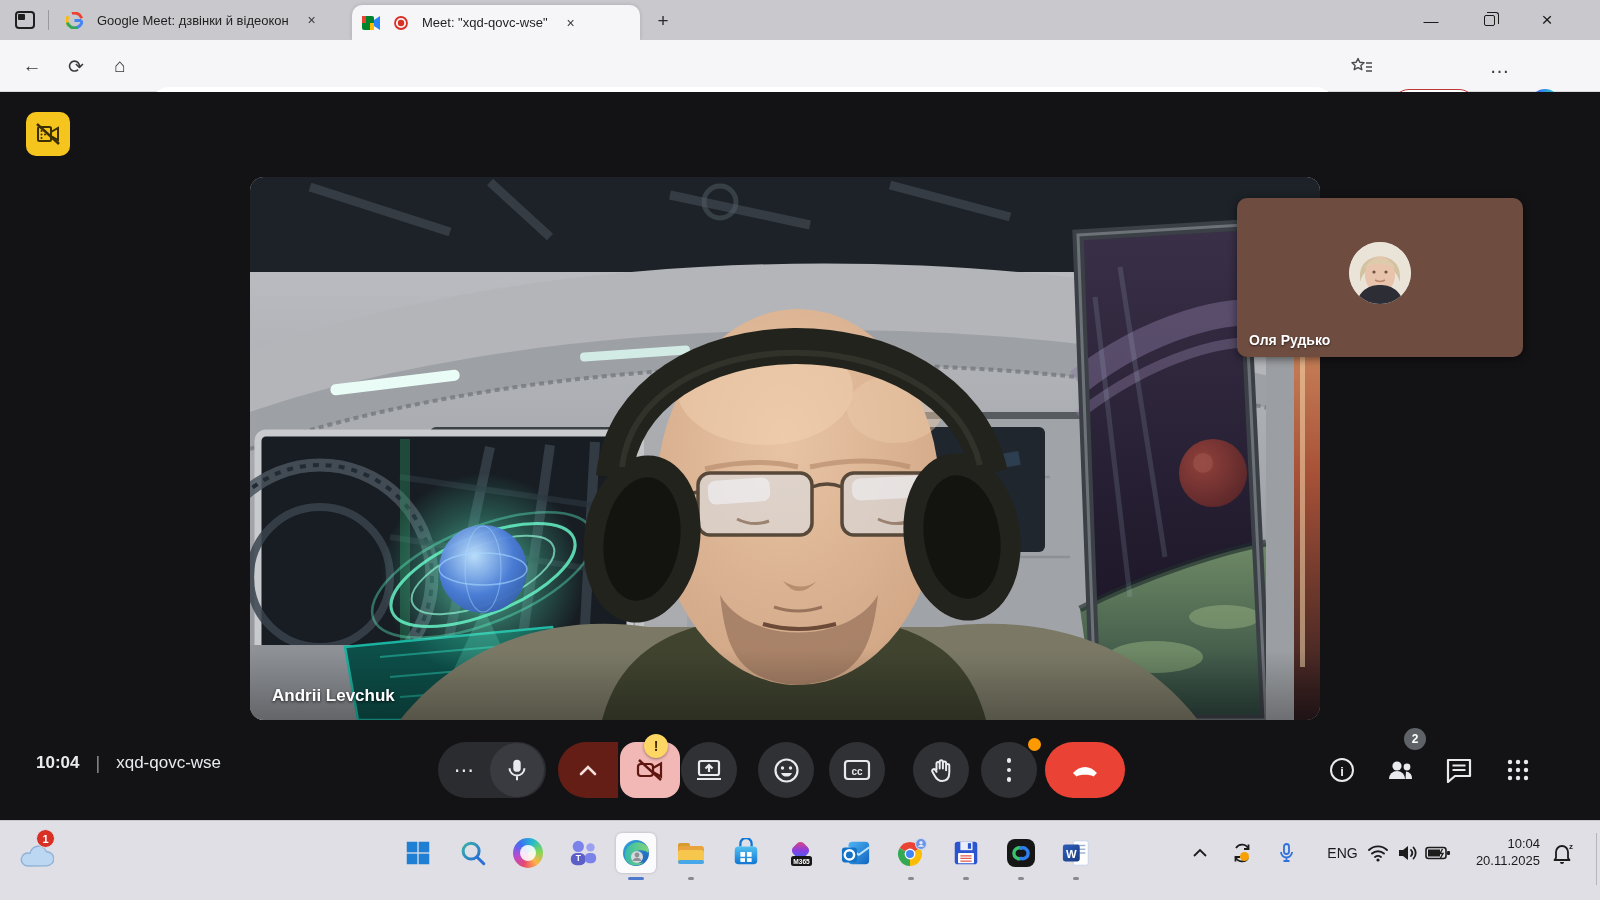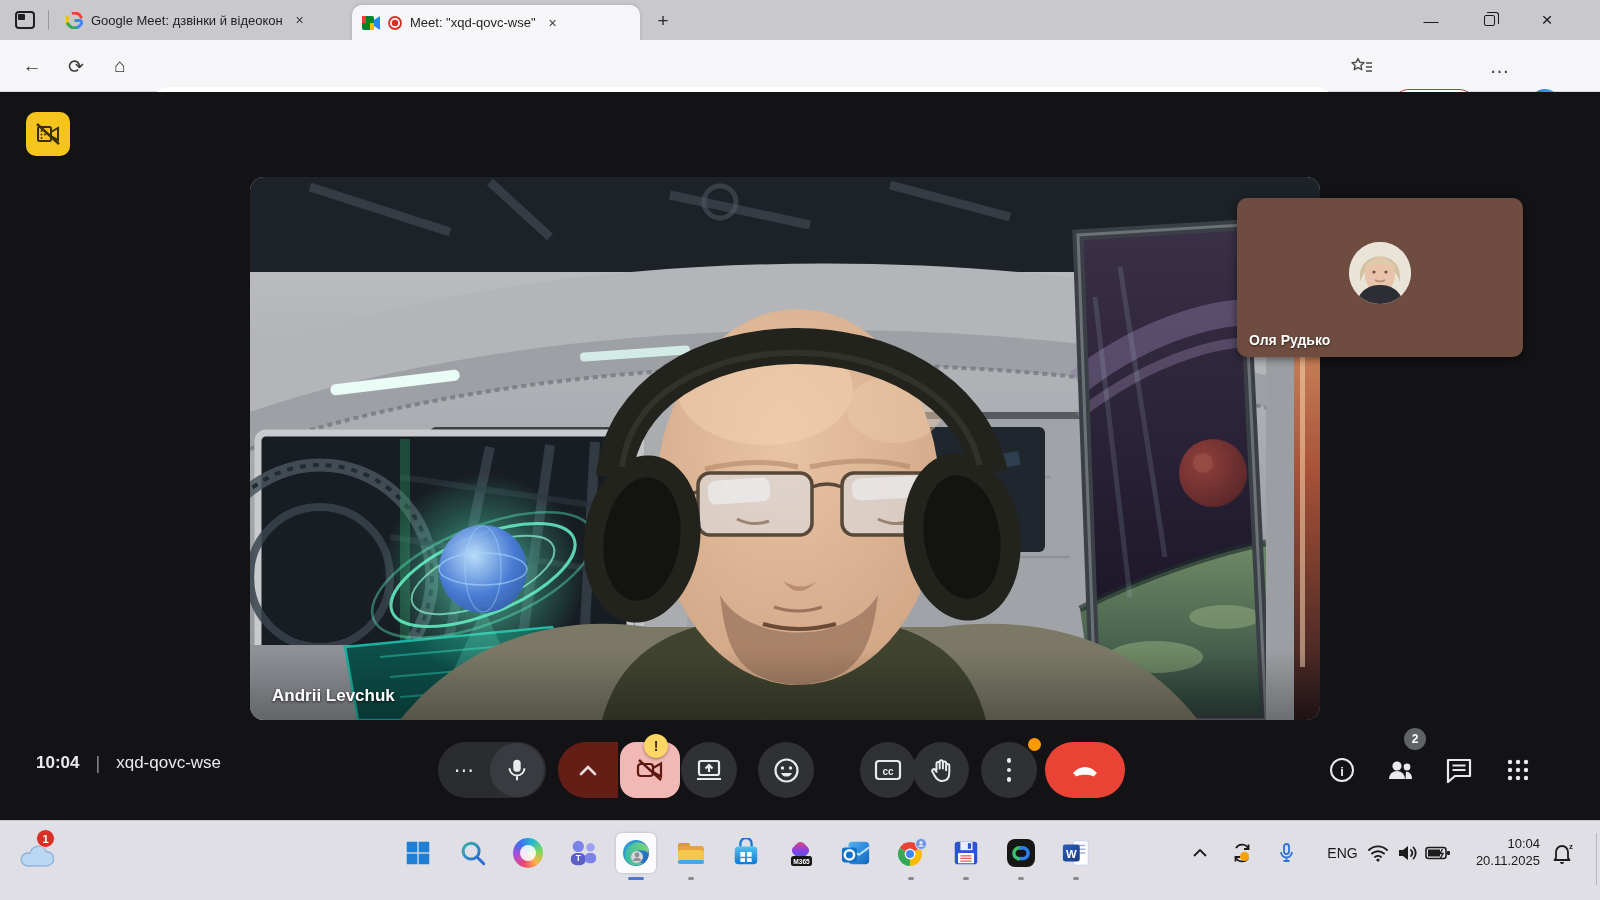--- a/index.html
+++ b/index.html
@@ -4,21 +4,21 @@
 <style>
   html,body{margin:0;padding:0;background:#000;}
   *{box-sizing:border-box;font-family:"Liberation Sans","DejaVu Sans",sans-serif;}
   .screen{position:relative;width:1600px;height:900px;overflow:hidden;background:#141417;}
   .ic{display:flex;align-items:center;justify-content:center;}
 
   
   .titlebar{position:absolute;left:0;top:0;width:1600px;height:40px;background:#c9c8cd;}
   .tab-actions{position:absolute;left:10px;top:7px;width:30px;height:26px;border-radius:6px;display:flex;align-items:center;justify-content:center;}
   .tb-divider{position:absolute;left:48px;top:10px;width:1px;height:20px;background:#9a99a0;}
-  .tab{position:absolute;top:0;height:40px;display:flex;align-items:center;gap:8px;padding:0 10px;}
+  .tab{position:absolute;top:0;height:40px;display:flex;align-items:center;gap:14px;padding:0 10px;}
   .tab-title{font-size:13px;color:#1f1f1f;white-space:nowrap;overflow:hidden;text-overflow:ellipsis;}
   .tab-close{font-size:14px;color:#3c3c3c;width:18px;height:18px;border-radius:4px;display:flex;align-items:center;justify-content:center;}
   .tab.active{background:#f6f5f8;border-radius:10px 10px 0 0;top:5px;height:35px;box-shadow:0 0 4px rgba(0,0,0,.15);}
   .newtab{position:absolute;left:650px;top:8px;width:26px;height:26px;font-size:19px;color:#2b2b2b;border-radius:5px;display:flex;align-items:center;justify-content:center;}
   .winbtn{position:absolute;top:0;width:46px;height:40px;display:flex;align-items:center;justify-content:center;color:#1b1b1b;font-size:15px;}
   .restore-glyph{width:11px;height:11px;border:1.3px solid #1b1b1b;border-radius:2px;position:relative;}
   .restore-glyph:before{content:"";position:absolute;left:2px;top:-4px;width:11px;height:11px;border:1.3px solid #1b1b1b;border-left:none;border-bottom:none;border-radius:0 3px 0 0;}
   .toolbar{position:absolute;left:0;top:40px;width:1600px;height:52px;background:#f6f5f8;border-bottom:1px solid #d8d7dc;}
   .navbtn{position:absolute;top:8px;width:36px;height:36px;border-radius:6px;display:flex;align-items:center;justify-content:center;font-size:19px;color:#3a3a3a;}
   .addr{position:absolute;left:150px;top:47px;width:1185px;height:38px;background:#fff;border-radius:19px;box-shadow:0 1px 2px rgba(0,0,0,.12);display:flex;align-items:center;padding:0 14px;}
@@ -376,21 +376,21 @@
 
     <div class="ctl circle" style="left:758px;">
       <svg width="27" height="27" viewBox="0 0 27 27">
         <circle cx="13.5" cy="13.5" r="11" fill="none" stroke="#e8eaed" stroke-width="2.2"></circle>
         <circle cx="9.5" cy="11" r="1.7" fill="#e8eaed"></circle>
           <circle cx="17.5" cy="11" r="1.7" fill="#e8eaed"></circle>
         <path d="M8 16 a6 6 0 0 0 11 0 Z" fill="#e8eaed"></path>
       </svg>
     </div>
 
-    <div class="ctl circle" style="left:860px;">
+    <div class="ctl circle" style="left:829px;">
       <svg width="28" height="24" viewBox="0 0 28 24">
         <rect x="2" y="3" width="24" height="18" rx="3" fill="none" stroke="#e8eaed" stroke-width="2.2"></rect>
         <text x="14" y="16.5" font-size="10" font-weight="bold" fill="#e8eaed" text-anchor="middle">cc</text>
       </svg>
     </div>
 
     <div class="ctl circle" style="left:913px;">
       <svg width="26" height="27" viewBox="0 0 26 27">
         <path d="M8.5 13 V6.5 a1.6 1.6 0 0 1 3.2 0 V11.5 M11.7 11.3 V4.8 a1.6 1.6 0 0 1 3.2 0 V11.3 M14.9 11.6 V6 a1.6 1.6 0 0 1 3.2 0 V13 M18.1 13.3 V8.6 a1.6 1.6 0 0 1 3.2 0 V15.5 c0 5.4 -2.6 8.4 -7.2 8.4 c-3.8 0 -5.6 -1.8 -7.4 -5.2 L4.3 14.5 a1.7 1.7 0 0 1 2.9 -1.7 l1.3 2" fill="none" stroke="#e8eaed" stroke-width="2" stroke-linecap="round" stroke-linejoin="round"></path>
       </svg>

